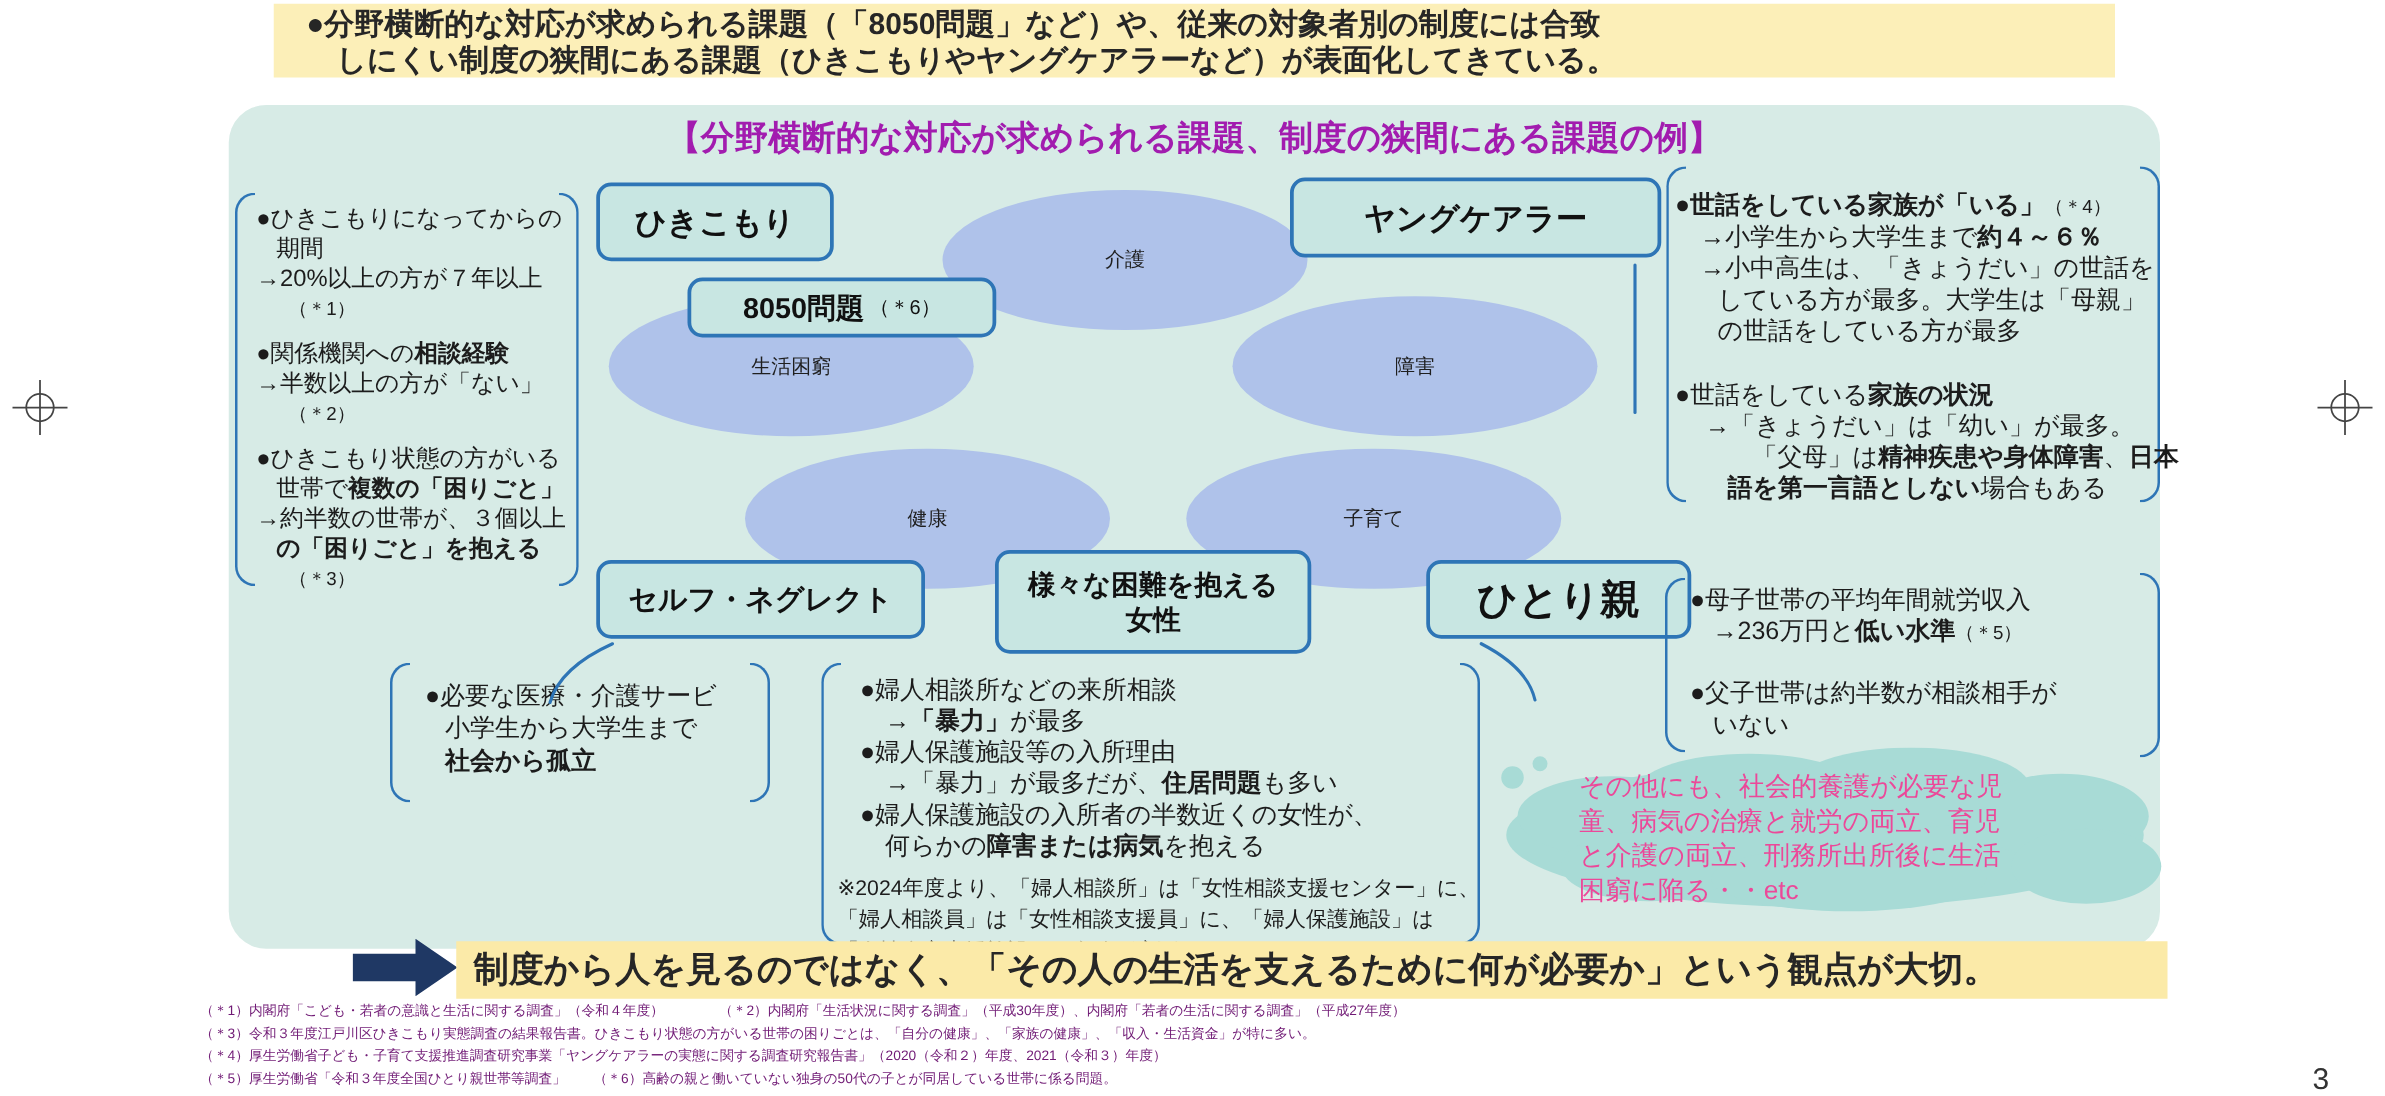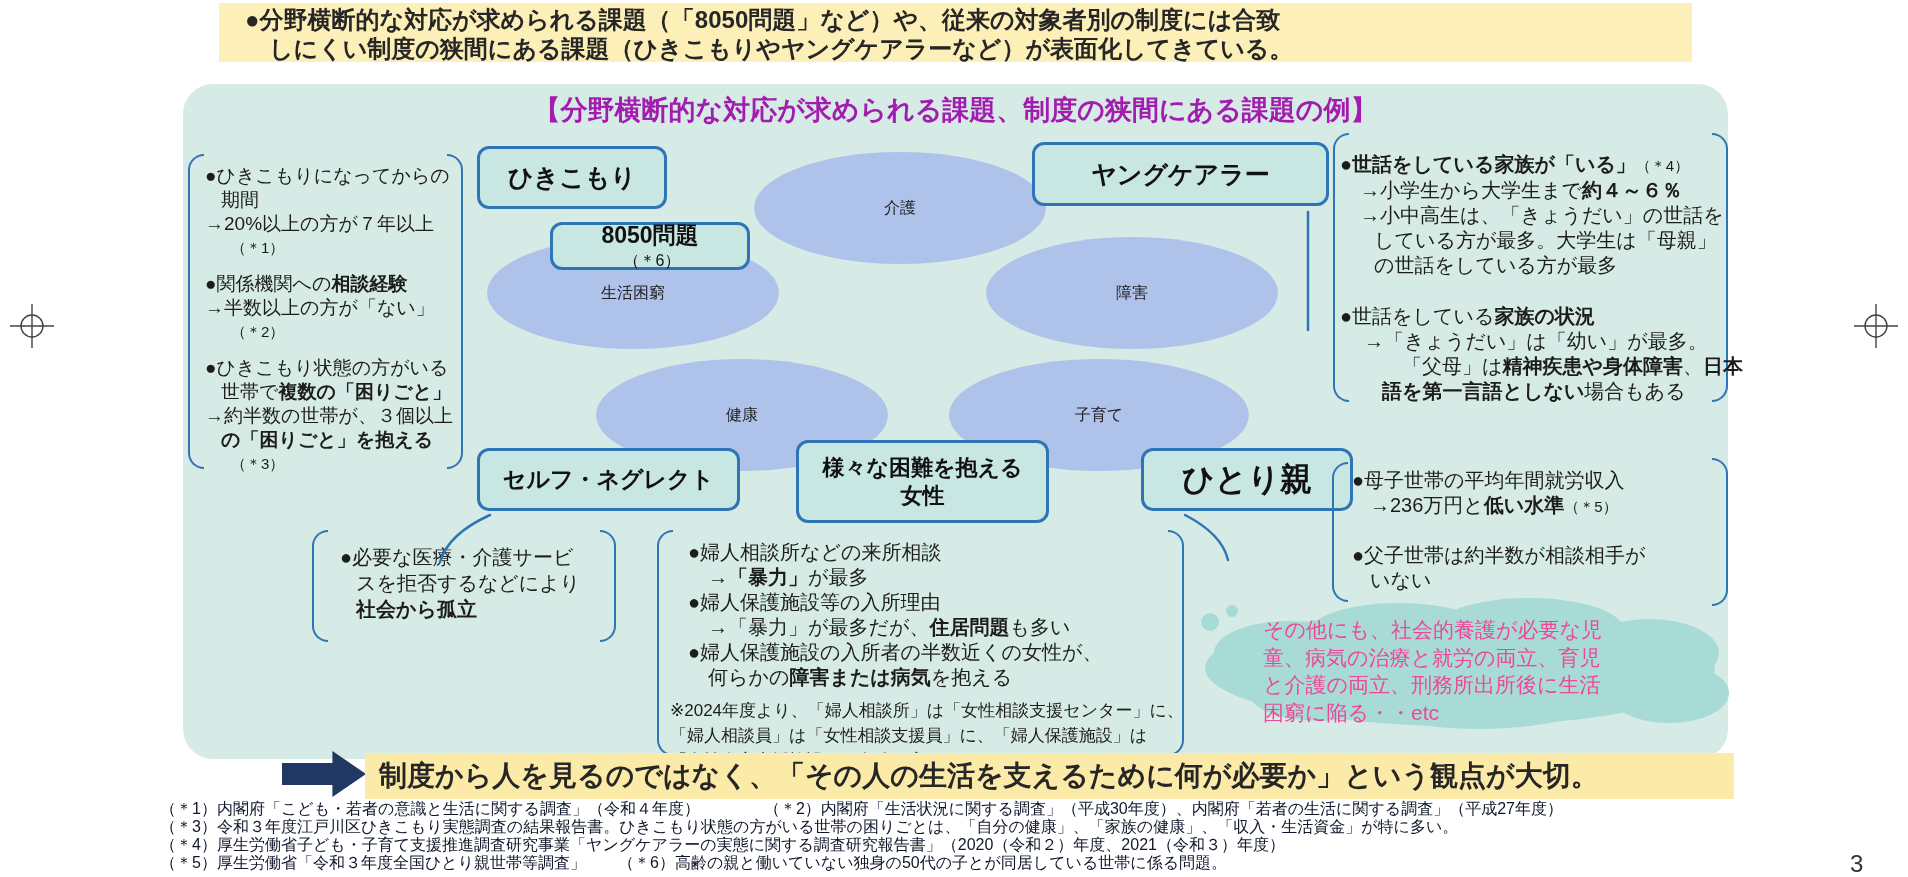--- a/index.html
+++ b/index.html
@@ -31,21 +31,21 @@
   .paren{width:16px;border:2.5px solid #2E75B6;box-sizing:border-box;background:transparent}
   .paren.pl{border-right:none;border-radius:24px 0 0 24px}
   .paren.pr{border-left:none;border-radius:0 24px 24px 0}
   
   .tblock{white-space:nowrap;color:#1c1c1c}
   .tblock .rl{display:block}
   .b{font-weight:700}
   
   .cloud-text{font-size:21px;line-height:27.5px;color:#ec4899;white-space:nowrap}
   
-  .footnotes{left:160px;top:800px;font-size:16px;line-height:18px;color:#0f172a;white-space:nowrap}
+  .footnotes{left:160px;top:800px;font-size:11px;line-height:18px;color:#701a75;white-space:nowrap}
   .pagenum{left:1850px;top:850px;font-size:24px;color:#333}
   svg{display:block}
 </style>
 </head>
 <body>
 
 <div class="canvas">
 
   <div class="abs top-banner">
     <div class="l1">●分野横断的な対応が求められる課題（「8050問題」など）や、従来の対象者別の制度には合致</div>
@@ -67,21 +67,21 @@
     <div class="abs ell" style="left:413px;top:275px;width:292px;height:112px">
         <span>健康</span>
       </div>
     <div class="abs ell" style="left:766px;top:275px;width:300px;height:112px">
         <span>子育て</span>
       </div>
 
     <div class="abs bx" style="left:294px;top:62px;width:190px;height:63px;font-size:25px">
       <span>ひきこもり</span>
     </div>
-    <div class="abs bx" style="left:367px;top:138px;width:200px;height:48px;font-size:23px;flex-direction:column">
+    <div class="abs bx" style="left:367px;top:138px;width:247px;height:48px;font-size:23px;flex-direction:row">
       <span>8050問題</span>
       <span class="inline-note">（＊6）</span>
     </div>
     <div class="abs bx" style="left:849px;top:58px;width:297px;height:64px;font-size:25px">
       <span>ヤングケアラー</span>
     </div>
     <div class="abs bx" style="left:294px;top:364px;width:263px;height:63px;font-size:23px">
       <span>セルフ・ネグレクト</span>
     </div>
     <div class="abs bx" style="left:613px;top:356px;width:253px;height:83px;font-size:22px;line-height:1.25">
@@ -123,21 +123,21 @@
         <div class="rl" style="padding-left: 20px;"><span>→小中高生は、「きょうだい」の世話を</span></div>
         <div class="rl" style="padding-left: 34px;"><span>している方が最多。大学生は「母親」</span></div>
         <div class="rl" style="padding-left: 34px;"><span>の世話をしている方が最多</span></div>
         <div class="rl" style="margin-top: 26px;"><span>●世話をしている</span><span class="b">家族の状況</span></div>
         <div class="rl" style="padding-left: 24px;"><span>→「きょうだい」は「幼い」が最多。</span></div>
         <div class="rl" style="padding-left: 62px;"><span>「父母」は</span><span class="b">精神疾患や身体障害</span><span>、</span><span class="b">日本</span></div>
         <div class="rl" style="padding-left: 42px;"><span class="b">語を第一言語としない</span><span>場合もある</span></div>
       </div>
     <div class="abs tblock" style="left:157px;top:460px;font-size:20px;line-height:26px">
         <div class="rl"><span>●必要な医療・介護サービ</span></div>
-        <div class="rl" style="padding-left: 16px;"><span>スを拒否するなどにより</span></div>
+        <div class="rl" style="padding-left: 16px;"><span>小学生から大学生まで</span></div>
         <div class="rl" style="padding-left: 16px;"><span class="b">社会から孤立</span></div>
       </div>
     <div class="abs tblock" style="left:505px;top:456px;font-size:20px;line-height:25px">
         <div class="rl"><span>●婦人相談所などの来所相談</span></div>
         <div class="rl" style="padding-left: 20px;"><span>→</span><span class="b">「暴力」</span><span>が最多</span></div>
         <div class="rl"><span>●婦人保護施設等の入所理由</span></div>
         <div class="rl" style="padding-left: 20px;"><span>→「暴力」が最多だが、</span><span class="b">住居問題</span><span>も多い</span></div>
         <div class="rl"><span>●婦人保護施設の入所者の半数近くの女性が、</span></div>
         <div class="rl" style="padding-left: 20px;"><span>何らかの</span><span class="b">障害または病気</span><span>を抱える</span></div>
         <div class="rl" style="margin-left: -18px; margin-top: 8px; font-size: 17px;"><span>※2024年度より、「婦人相談所」は「女性相談支援センター」に、</span></div>

